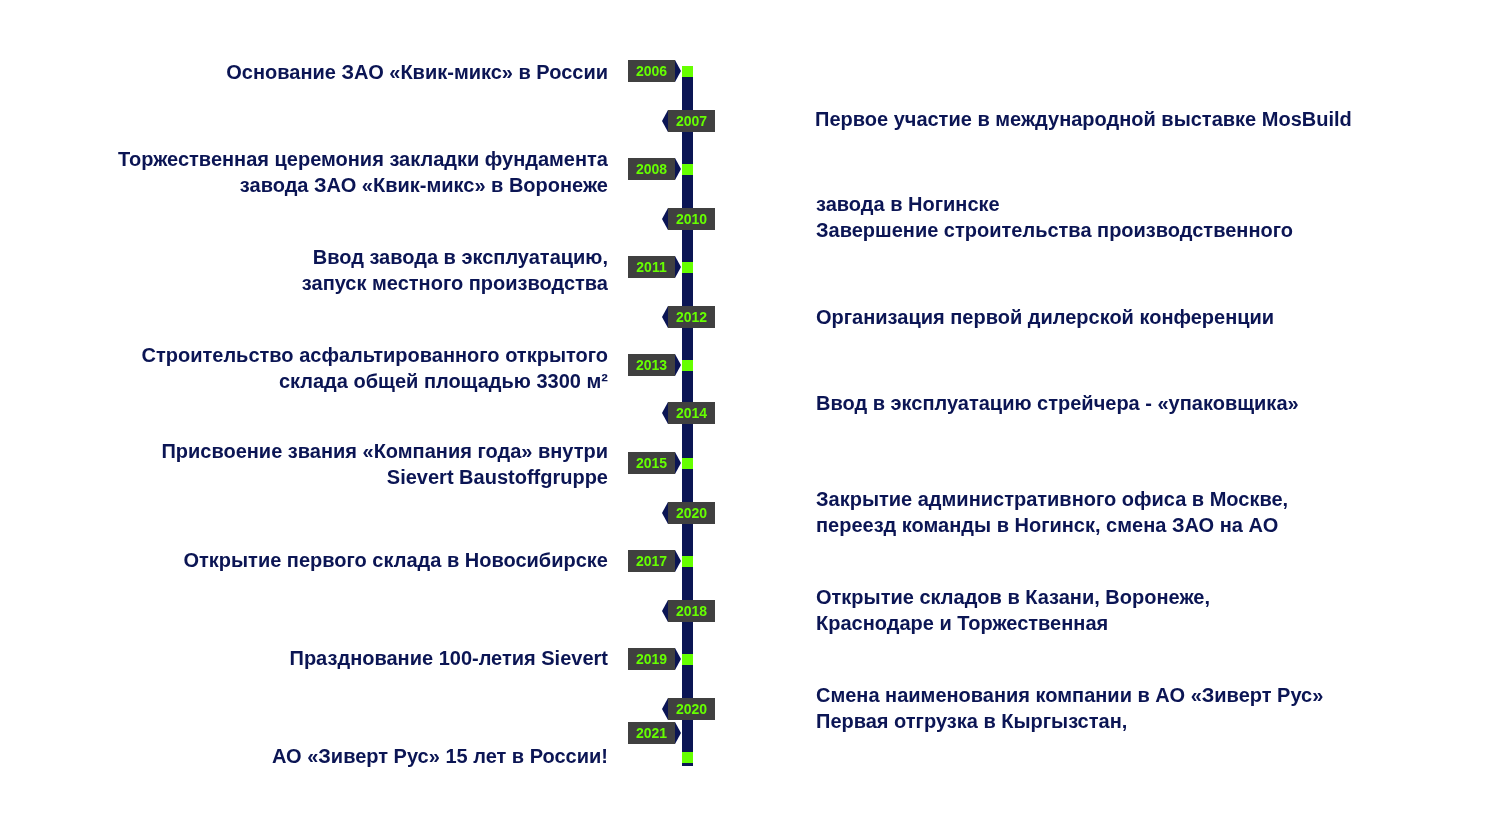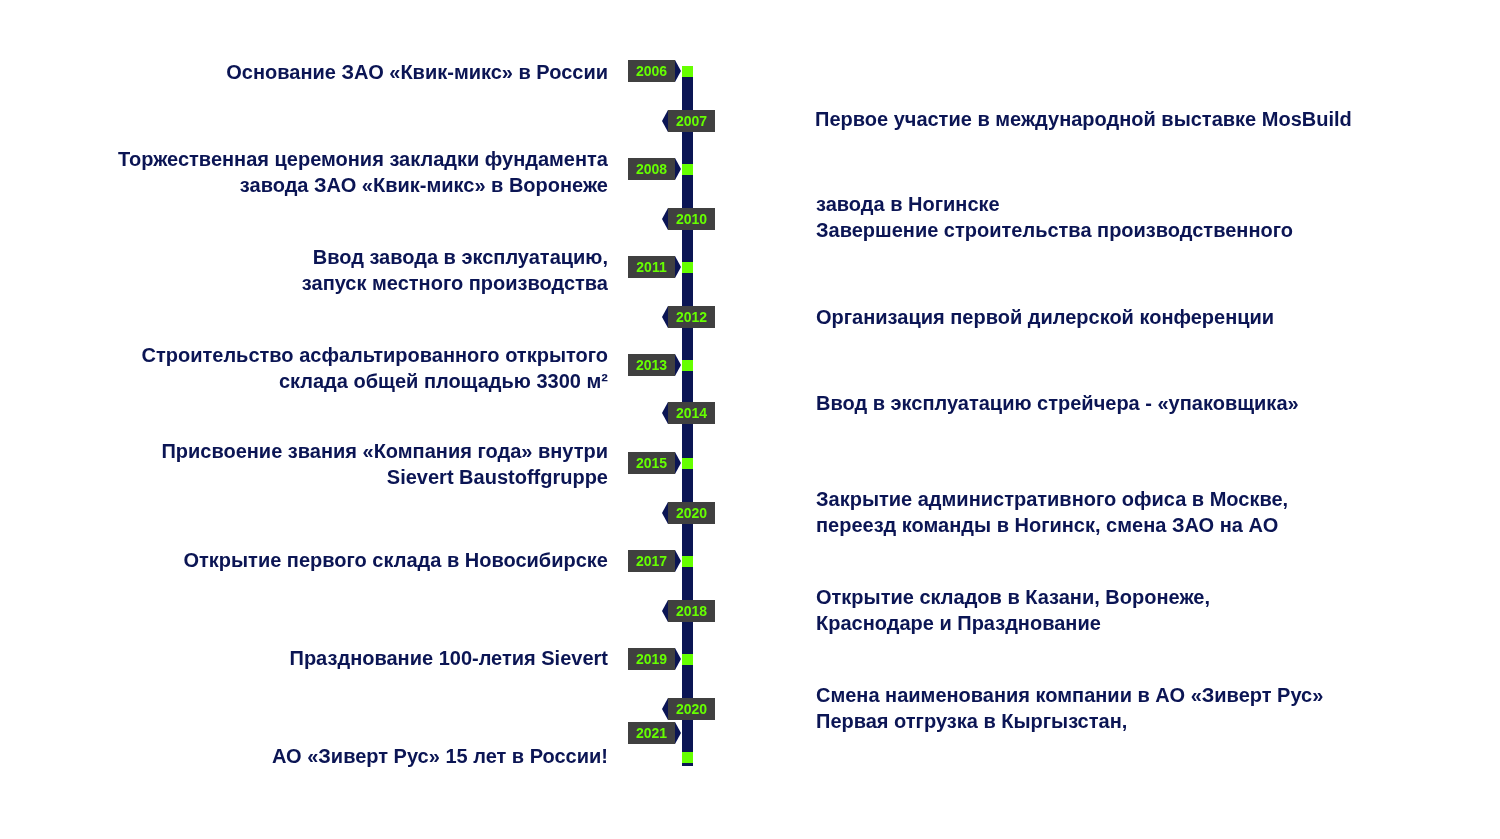--- a/index.html
+++ b/index.html
@@ -96,21 +96,21 @@
   <div class="marker" style="top:556px"></div>
   <div class="tag left" style="top:550px">2017</div>
   <div class="event left" style="top:547px">
     <span>Открытие первого склада в Новосибирске</span>
   </div>
 
   <div class="marker" style="top:606px"></div>
   <div class="tag right" style="top:600px">2018</div>
   <div class="event right" style="top:584px">
     <span>Открытие складов в Казани, Воронеже,</span>
-    <span>Краснодаре и Празднование</span>
+    <span>Краснодаре и Торжественная</span>
   </div>
 
   <div class="marker" style="top:654px"></div>
   <div class="tag left" style="top:648px">2019</div>
   <div class="event left" style="top:645px">
     <span>Празднование 100-летия Sievert</span>
   </div>
 
   <div class="marker" style="top:704px"></div>
   <div class="tag right" style="top:698px">2020</div>

